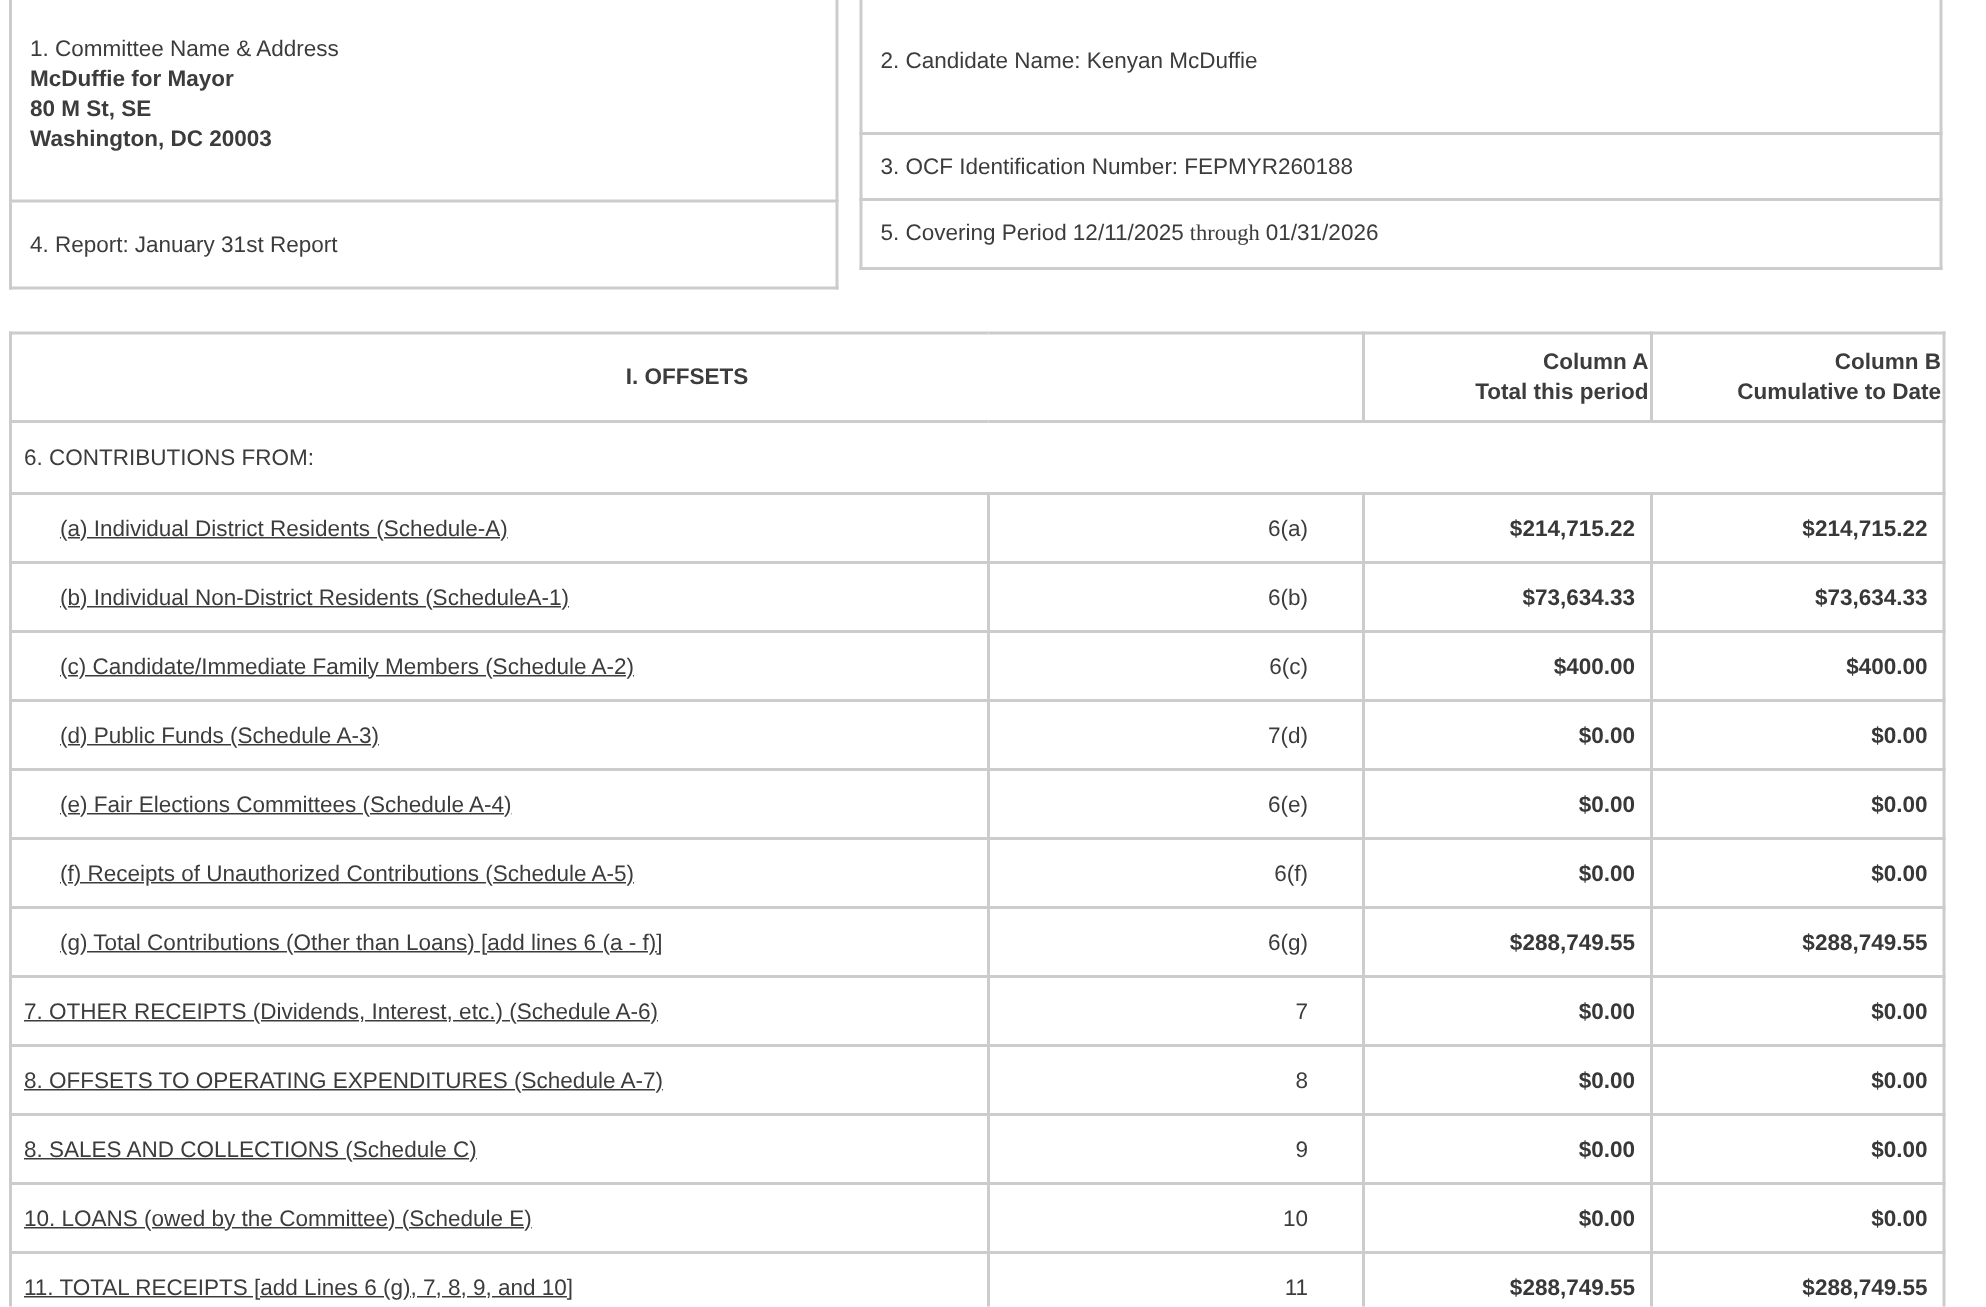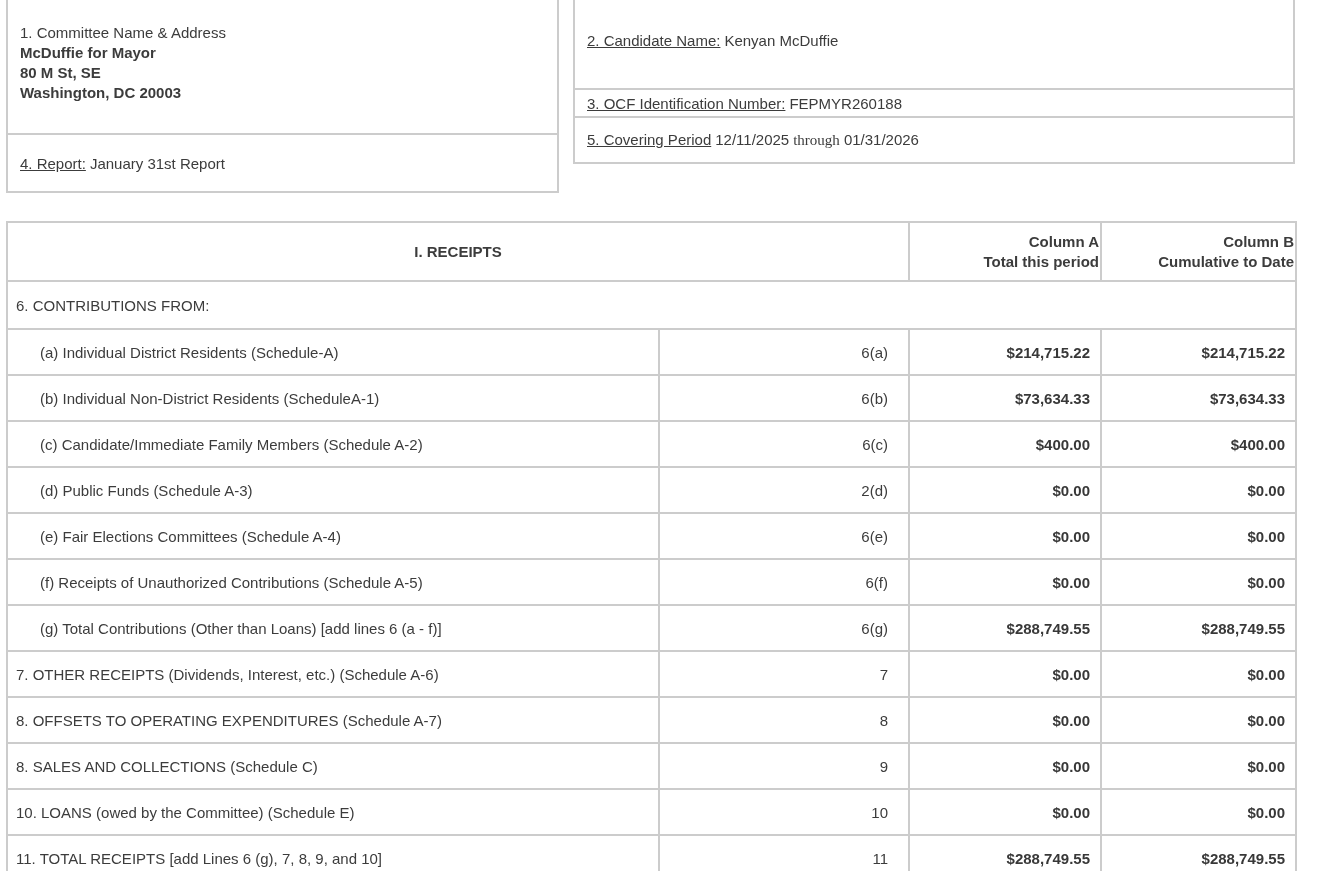--- a/index.html
+++ b/index.html
@@ -35,23 +35,23 @@
   table.formtbl td {
     border: 2px solid #cccccc;
     background: #ffffff;
     box-sizing: border-box;
     padding: 0 12px;
     vertical-align: middle;
   }
   td.cell-committee { height: 143px; vertical-align: top; padding-top: 10px; }
   td.cell-report    { height: 58px; }
   td.cell-candidate { height: 98px; vertical-align: top; padding-top: 16px; padding-left: 10px; }
-  td.cell-ocf       { height: 28px; padding-left: 10px; }
+  td.cell-ocf       { height: 44px; padding-left: 10px; }
   td.cell-covering  { height: 46px; padding-left: 10px; }
-  .lbl { font-weight: normal; margin-right: 4px; text-decoration: underline; }
+  .lbl { font-weight: normal; margin-right: 4px; }
   .val { font-weight: normal; }
   .mid { font-weight: normal; margin: 0 4px; font-family: Liberation Serif, serif; }
   .addr-line { font-weight: bold; line-height: 20px; }
   .committee-label { line-height: 20px; }
   
   table.receipts {
     border-collapse: collapse;
     margin-top: 28px;
     width: 1289px;
     table-layout: fixed;
@@ -73,25 +73,26 @@
     font-weight: bold;
     line-height: 20px;
   }
   td.rc-section {
     height: 48px;
     padding-left: 8px;
   }
   td.rc-desc {
     height: 46px;
     padding-left: 8px;
+    text-decoration: underline;
   }
   td.rc-desc.sub { padding-left: 32px; }
   td.rc-line {
     text-align: right;
-    padding-right: 20px;
+    padding-right: 36px;
   }
   td.rc-money {
     text-align: right;
     padding-right: 10px;
     font-weight: bold;
     color: #383838;
   }
 </style>
 </head>
 <body>
@@ -142,21 +143,21 @@
 
   <table class="receipts">
     <colgroup>
       <col style="width:652px">
         <col style="width:250px">
         <col style="width:192px">
         <col style="width:195px">
     </colgroup>
     <tbody>
         <tr>
-      <td class="rc-title" colspan="2">I. RECEIPTS</td>
+      <td class="rc-title" colspan="2">I. OFFSETS</td>
       <td class="rc-colhdr">
         <div>Column A</div>
         <div>Total this period</div>
       </td>
       <td class="rc-colhdr">
         <div>Column B</div>
         <div>Cumulative to Date</div>
       </td>
     </tr>
     <tr>
@@ -176,21 +177,21 @@
       <td class="rc-money">$73,634.33</td>
     </tr>
     <tr>
       <td class="rc-desc sub">(c) Candidate/Immediate Family Members (Schedule A-2)</td>
       <td class="rc-line">6(c)</td>
       <td class="rc-money">$400.00</td>
       <td class="rc-money">$400.00</td>
     </tr>
     <tr>
       <td class="rc-desc sub">(d) Public Funds (Schedule A-3)</td>
-      <td class="rc-line">2(d)</td>
+      <td class="rc-line">7(d)</td>
       <td class="rc-money">$0.00</td>
       <td class="rc-money">$0.00</td>
     </tr>
     <tr>
       <td class="rc-desc sub">(e) Fair Elections Committees (Schedule A-4)</td>
       <td class="rc-line">6(e)</td>
       <td class="rc-money">$0.00</td>
       <td class="rc-money">$0.00</td>
     </tr>
     <tr>

